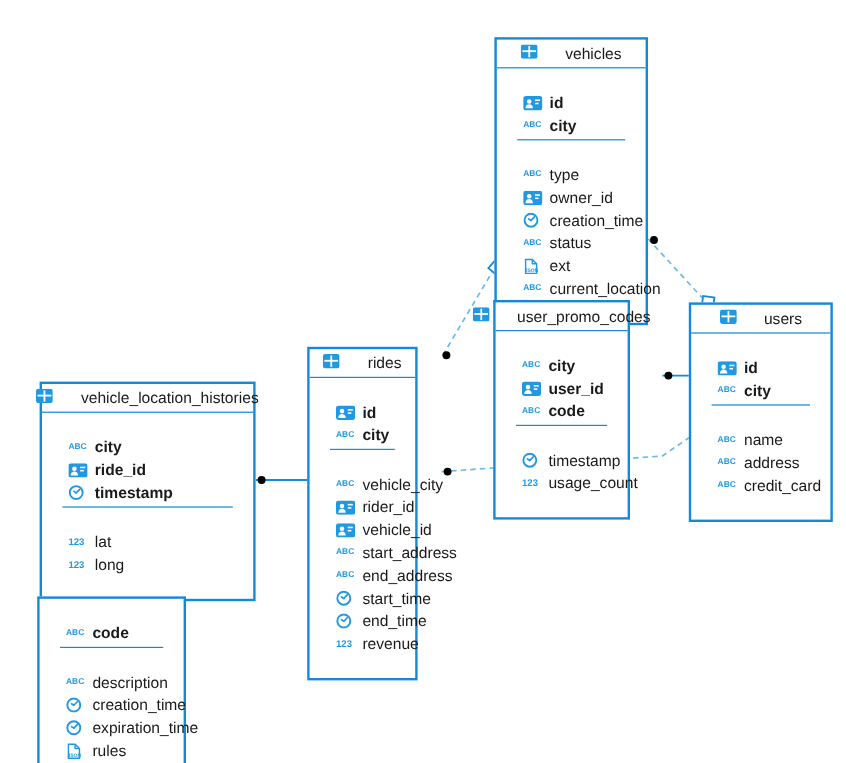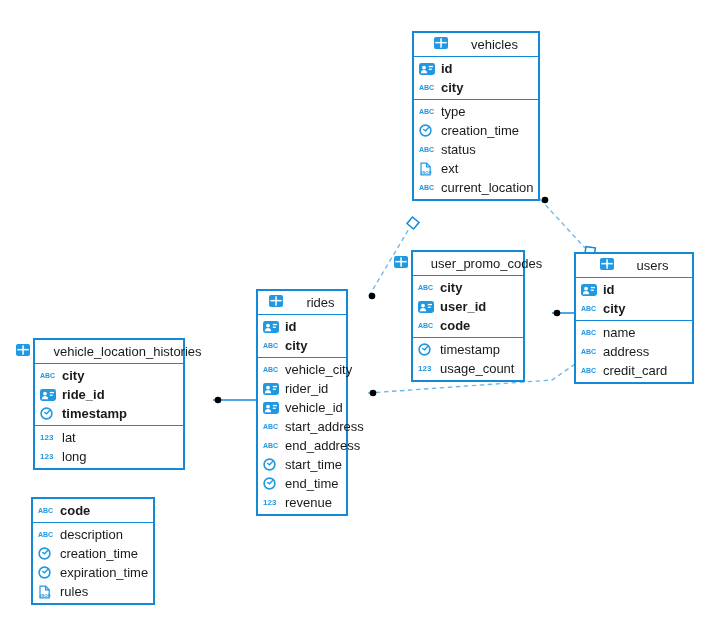--- a/index.html
+++ b/index.html
@@ -18,21 +18,21 @@
   #rel-layer{position:absolute;left:0;top:0;}
   .tbl{
     position:absolute;background:#fff;border:2px solid var(--border);
     box-sizing:border-box;z-index:2;
   }
   .tbl-header{
     height:23px;display:flex;align-items:center;justify-content:center;gap:23px;
     border-bottom:1.5px solid var(--border);font-size:13px;color:var(--text);
     white-space:nowrap;padding:0 4px;
   }
-  .tbl ul{margin:0;padding:2px 0;list-style:none;text-align:center;}
+  .tbl ul{margin:17px;padding:2px 0;list-style:none;text-align:center;}
   .tbl ul.keys{border-bottom:1.5px solid var(--border);}
   .tbl li{
     height:19px;display:flex;align-items:center;gap:4px;padding:0 5px;
     font-size:13px;color:var(--text);white-space:nowrap;
   }
   .tbl ul.keys li{font-weight:700;}
   .ic{width:18px;flex:0 0 18px;display:flex;align-items:center;justify-content:flex-start;}
   .txt-icon{font-size:7px;font-weight:700;color:var(--icon);font-family:"Liberation Sans",sans-serif;}
   .num-icon{font-size:8px;font-weight:700;color:var(--icon);font-family:"Liberation Sans",sans-serif;}
 </style>
@@ -97,20 +97,32 @@
         </ul>
         <ul class="cols">
           <li>
             <span class="ic">
               <span class="txt-icon">ABC</span>
             </span>
             <span>type</span>
           </li>
           <li>
             <span class="ic">
+              <svg width="16" height="12" viewBox="0 0 16 12">
+                <rect x="0" y="0" width="16" height="12" rx="2.4" fill="#2199e2"></rect>
+                <circle cx="5" cy="4.6" r="1.9" fill="#fff"></circle>
+                <path d="M1.9 10.3 C1.9 7.8 3.3 6.9 5 6.9 C6.7 6.9 8.1 7.8 8.1 10.3 Z" fill="#fff"></path>
+                <rect x="9.8" y="2.9" width="4.2" height="1.3" fill="#fff"></rect>
+                <rect x="9.8" y="5.6" width="3" height="1.3" fill="#fff"></rect>
+              </svg>
+            </span>
+            <span>owner_id</span>
+          </li>
+          <li>
+            <span class="ic">
               <svg width="13" height="13" viewBox="0 0 13 13">
                 <circle cx="6.5" cy="6.5" r="5.4" fill="none" stroke="#2199e2" stroke-width="1.6"></circle>
                 <line x1="6.5" y1="6.7" x2="9.4" y2="3.8" stroke="#2199e2" stroke-width="1.4" stroke-linecap="round"></line>
                 <line x1="6.5" y1="6.7" x2="4.6" y2="5.5" stroke="#2199e2" stroke-width="1.4" stroke-linecap="round"></line>
               </svg>
             </span>
             <span>creation_time</span>
           </li>
           <li>
             <span class="ic">
@@ -333,21 +345,21 @@
             <span>end_time</span>
           </li>
           <li>
             <span class="ic">
               <span class="num-icon">123</span>
             </span>
             <span>revenue</span>
           </li>
         </ul>
       </div>
-      <div class="tbl" style="left: 33px; top: 338px; width: 152px;">
+      <div class="tbl" style="left: 33px; top: 318px; width: 180px;">
         <div class="tbl-header">
           <span class="hic"><svg width="14" height="12" viewBox="0 0 14 12">
               <rect x="0" y="0" width="14" height="12" rx="2" fill="#2199e2"></rect>
               <rect x="1.3" y="4.9" width="11.4" height="1.5" fill="#fff"></rect>
               <rect x="6.3" y="1.3" width="1.5" height="9.4" fill="#fff"></rect>
             </svg></span>
           <span>vehicle_location_histories</span>
         </div>
         <ul class="keys">
           <li>

